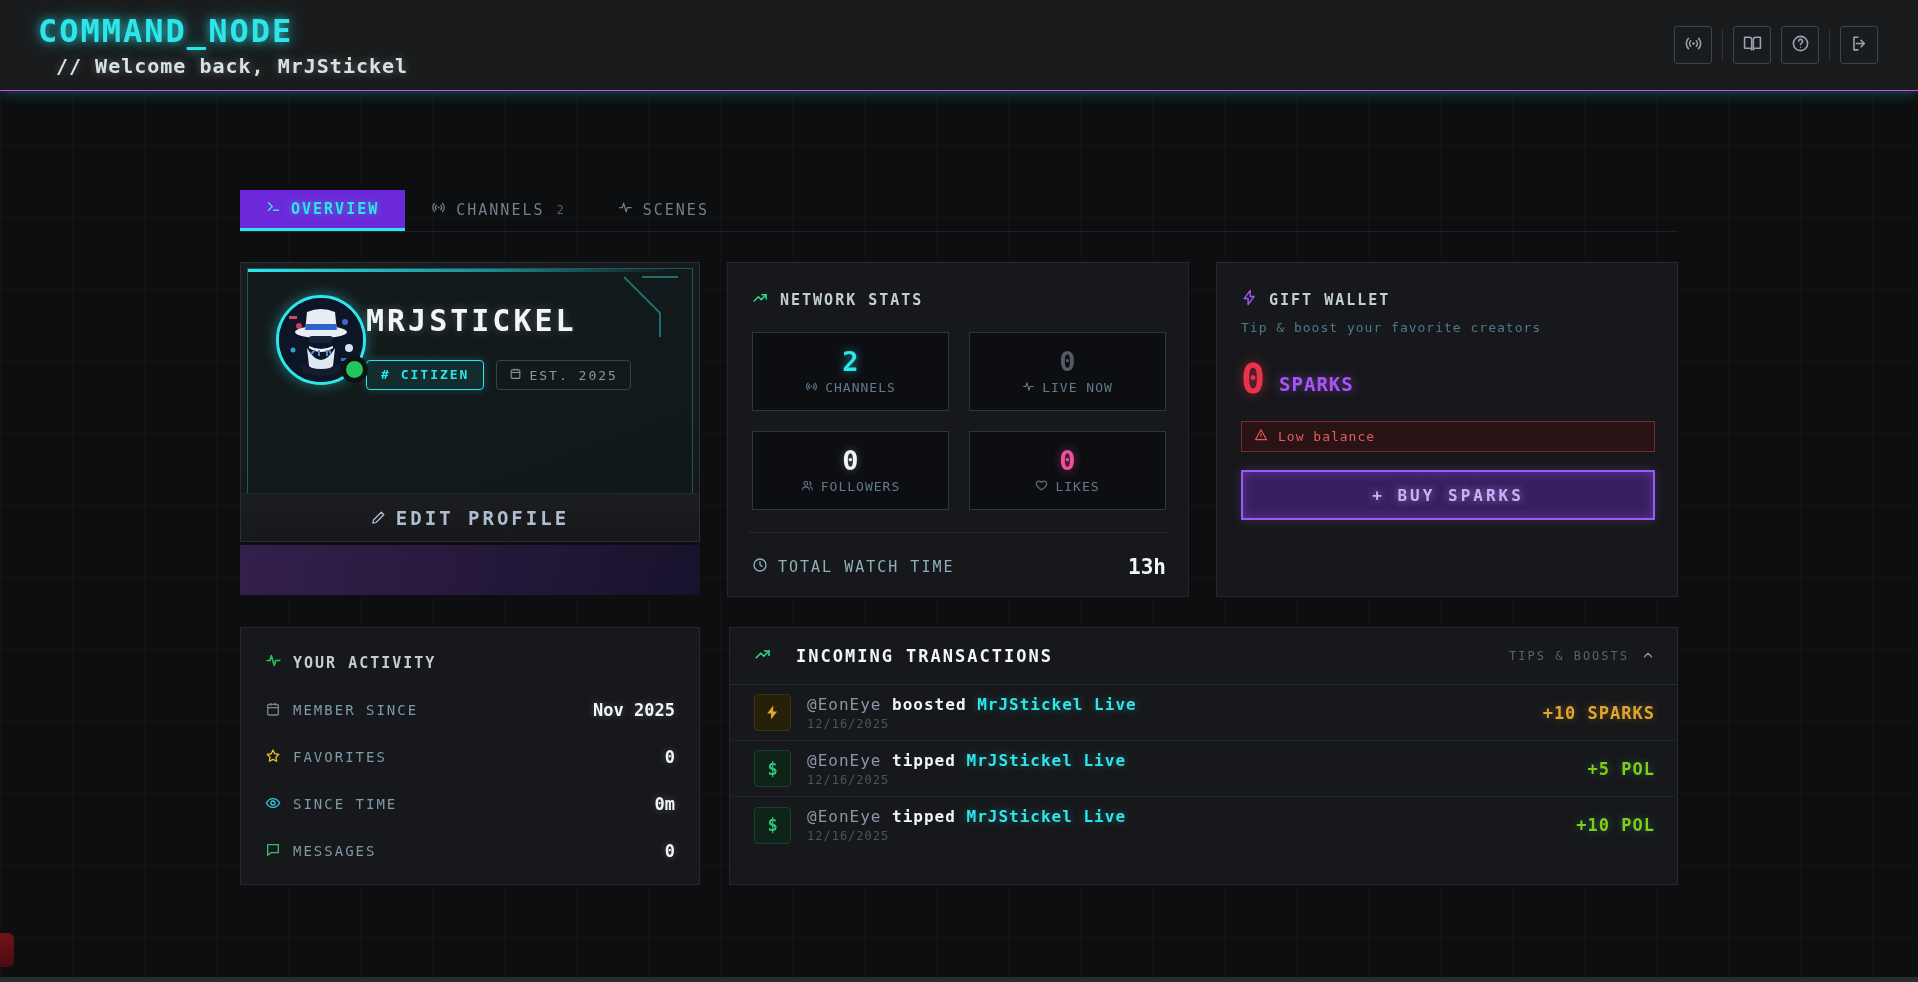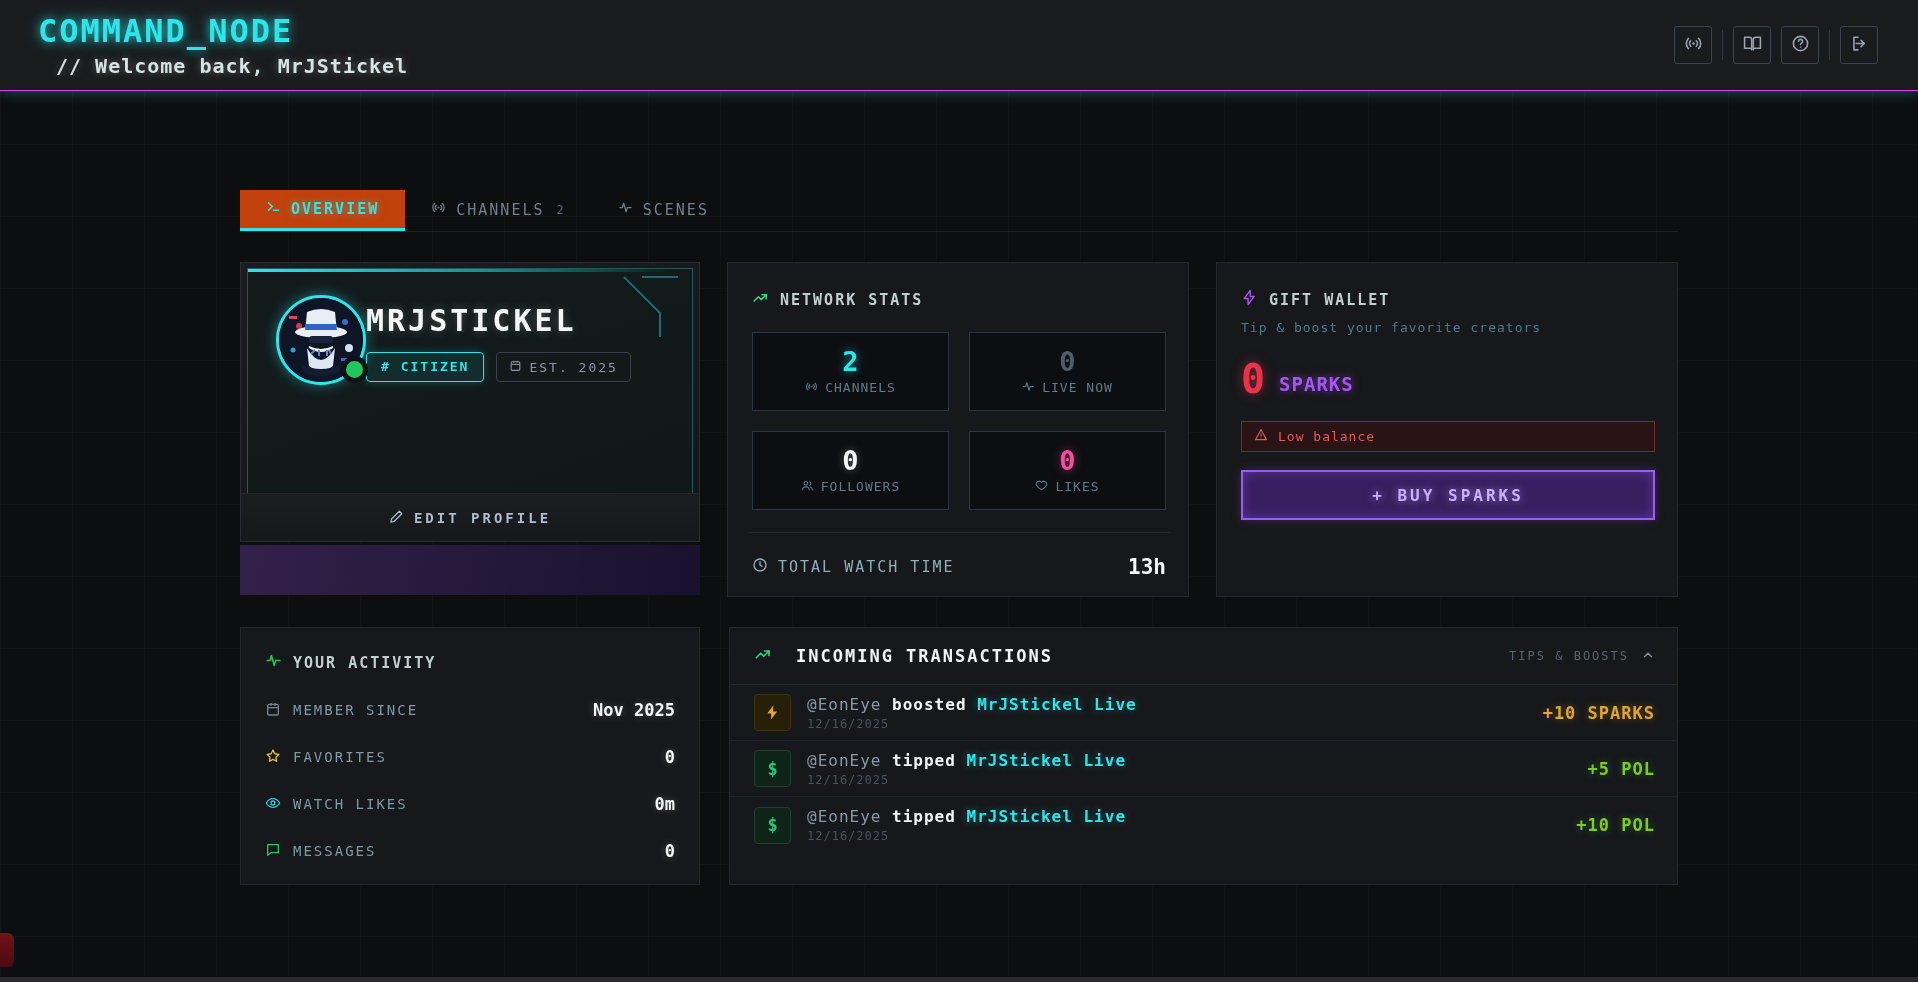--- a/index.html
+++ b/index.html
@@ -47,21 +47,21 @@
   .main { position:relative; z-index:1; width:1438px; margin:0 auto; padding-top:99px; }
 
   
   .tabs { display:flex; align-items:flex-end; gap:0; border-bottom:1px solid #1e2126; }
   .tab {
     display:flex; align-items:center; gap:10px; padding:10px 26px 12px 26px;
     font-size:15px; letter-spacing:2px; color:#747e8c; cursor:pointer; height:41px;
   }
   .tab svg { width:15px; height:15px; }
   .tab.active {
-    background:#c2410c; color:#2ee6ea; font-weight:bold;
+    background:#6d28d9; color:#2ee6ea; font-weight:bold;
     border-bottom:3px solid #2ee6ea; padding-bottom:11px;
     text-shadow:0 0 8px rgba(46,230,234,0.5);
   }
   .tab .tab-count { font-size:12px; color:#5a6470; margin-left:2px; }
 
   .row1 { display:grid; grid-template-columns:460px 462px 462px; column-gap:27px; margin-top:30px; align-items:start; }
   .row2 { display:grid; grid-template-columns:460px 949px; column-gap:29px; margin-top:30px; align-items:start; }
 
   .panel { background:#17181b; border:1px solid #26282c; }
 
@@ -75,37 +75,37 @@
     background:linear-gradient(90deg,#2ee6ea 0%,#1b8a92 55%,rgba(27,138,146,0) 95%); }
   .corner-accent { position:absolute; top:6px; right:10px; width:60px; height:64px; }
   .profile-body { padding:26px 26px 0 28px; display:flex; }
   .avatar-box { position:relative; width:90px; height:90px; flex:none; }
   .avatar-ring { width:90px; height:90px; border-radius:50%; border:3px solid #2ee6ea;
     box-shadow:0 0 14px rgba(46,230,234,0.45); overflow:hidden; background:#0d1526; }
   .status-dot { position:absolute; right:-2px; bottom:2px; width:17px; height:17px; border-radius:50%;
     background:#22c55e; border:5px solid #101214; box-sizing:content-box; }
   .username { font-size:30px; font-weight:bold; color:#f2f6f6; letter-spacing:3px; margin-top:8px;
     text-shadow:0 0 10px rgba(240,246,246,0.25); }
-  .badges { display:flex; gap:12px; margin-top:14px; }
+  .badges { display:flex; gap:12px; margin-top:22px; }
   .badge-citizen {
     border:1px solid #2ee6ea; color:#2ee6ea; background:rgba(20,60,62,0.55);
     font-size:13px; font-weight:bold; letter-spacing:2px; padding:6px 14px; border-radius:4px;
     box-shadow:0 0 8px rgba(46,230,234,0.25);
   }
   .badge-est {
     border:1px solid #3a414c; color:#8b96a4; font-size:13px; letter-spacing:2px;
     padding:6px 12px; border-radius:4px; display:flex; align-items:center; gap:7px;
   }
   .badge-est svg { width:13px; height:13px; }
   .bio { margin:30px 26px 0 30px; border-left:3px solid #3e4d52; padding-left:16px;
     color:#9fb6ba; font-size:17px; letter-spacing:1px; }
   .edit-row {
     position:absolute; left:0; right:0; bottom:0; height:48px; border-top:1px solid #24262b;
     display:flex; align-items:center; justify-content:center; gap:10px;
-    color:#aebdd0; font-size:14px; font-weight:bold; letter-spacing:3px; cursor:pointer;
+    color:#aebdd0; font-size:19px; font-weight:bold; letter-spacing:3px; cursor:pointer;
     background:linear-gradient(180deg,#1b1d20,#17181b);
   }
   .edit-row svg { width:15px; height:15px; }
   .purple-bar { height:50px; margin-top:3px;
     background:linear-gradient(100deg,#372252 0%,#2a1b42 45%,#191230 100%); opacity:0.9; }
 
   
   .panel-head { display:flex; align-items:center; gap:11px; font-size:15px; font-weight:bold;
     letter-spacing:2px; color:#c2cfd1; }
   .panel-head svg { width:17px; height:17px; }
@@ -471,21 +471,21 @@
         <div class="act-val">0</div>
       </div>
       <div class="act-row">
         <div class="act-left">
           <span class="icon-eye">
             <svg viewBox="0 0 24 24" fill="none" stroke="currentColor" stroke-width="2" width="16" height="16">
               <path d="M2 12s3.5-6.5 10-6.5S22 12 22 12s-3.5 6.5-10 6.5S2 12 2 12z"></path>
               <circle cx="12" cy="12" r="3"></circle>
             </svg>
           </span>
-          <span>WATCH LIKES</span>
+          <span>SINCE TIME</span>
         </div>
         <div class="act-val">0m</div>
       </div>
       <div class="act-row">
         <div class="act-left">
           <span class="icon-chat">
             <svg viewBox="0 0 24 24" fill="none" stroke="currentColor" stroke-width="2" stroke-linejoin="round" width="16" height="16">
               <path d="M4 4h16v12H9l-5 4z"></path>
             </svg>
           </span>

